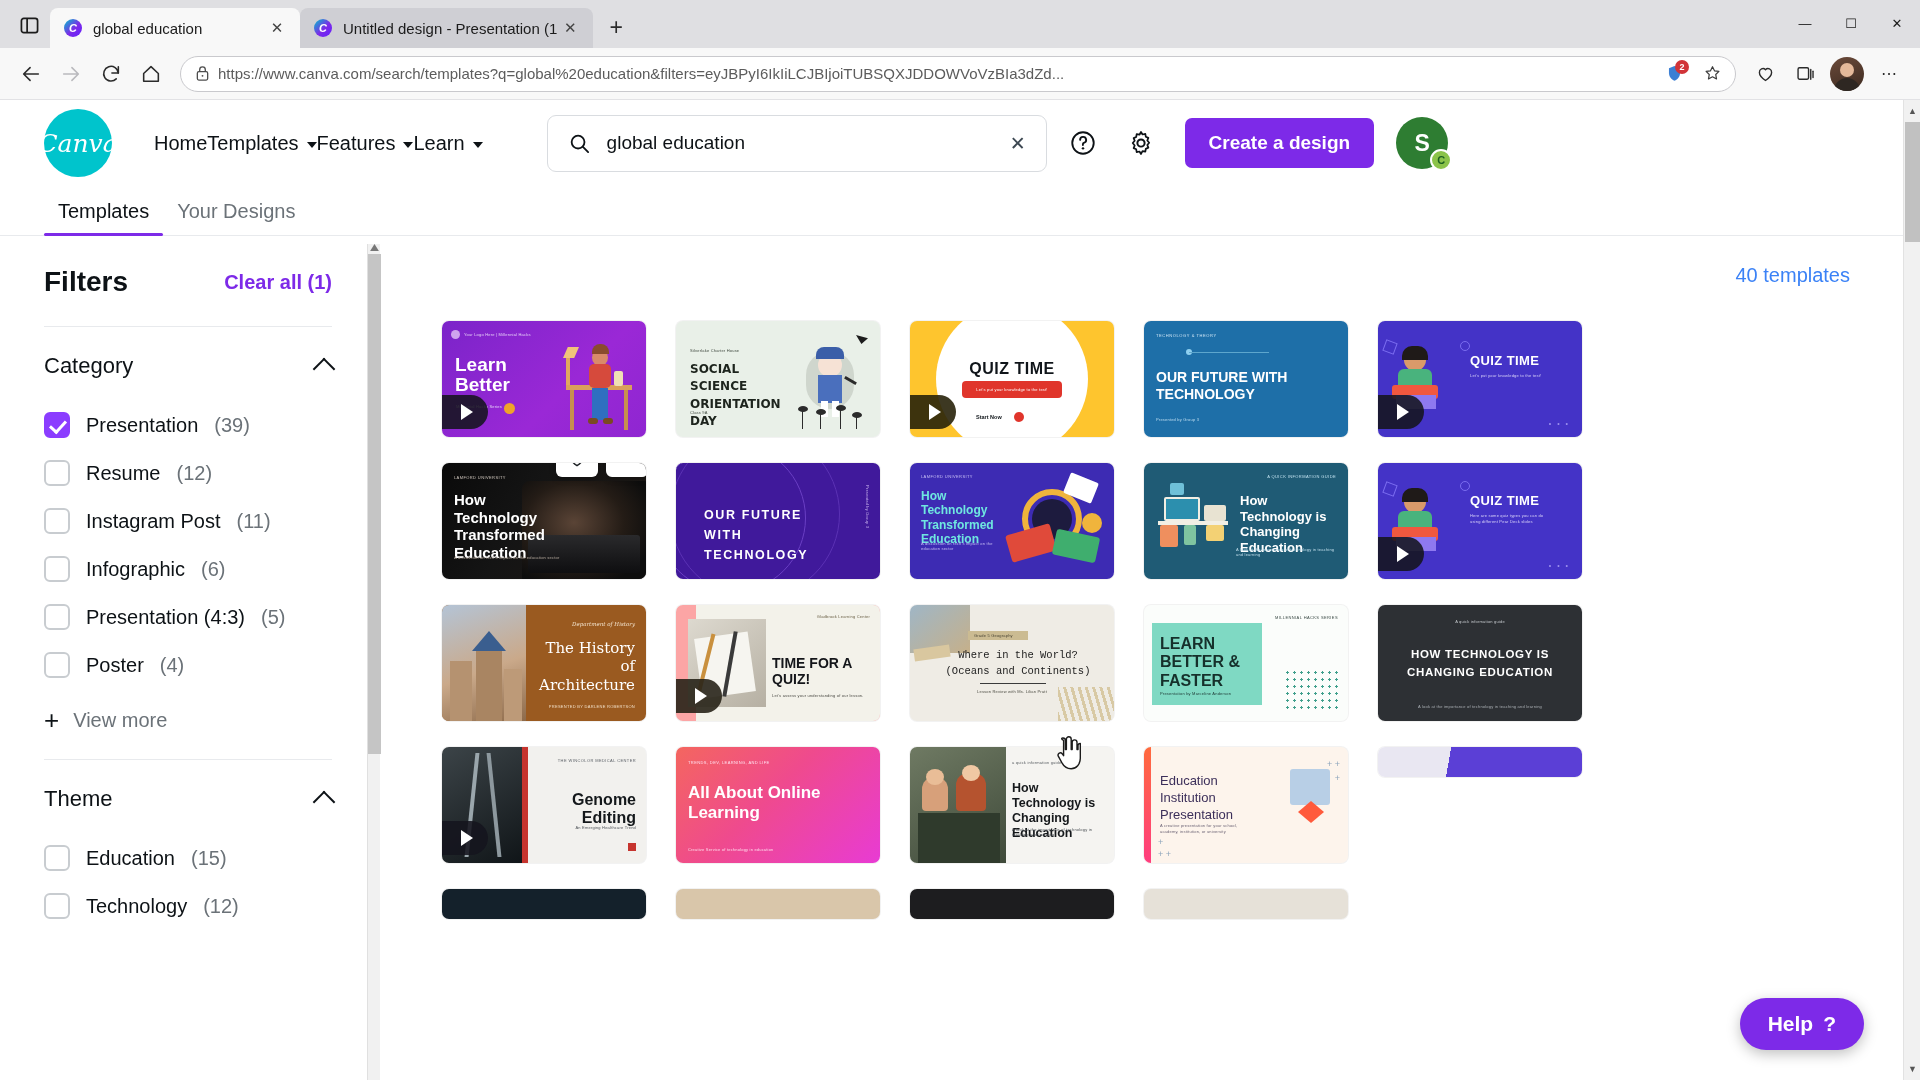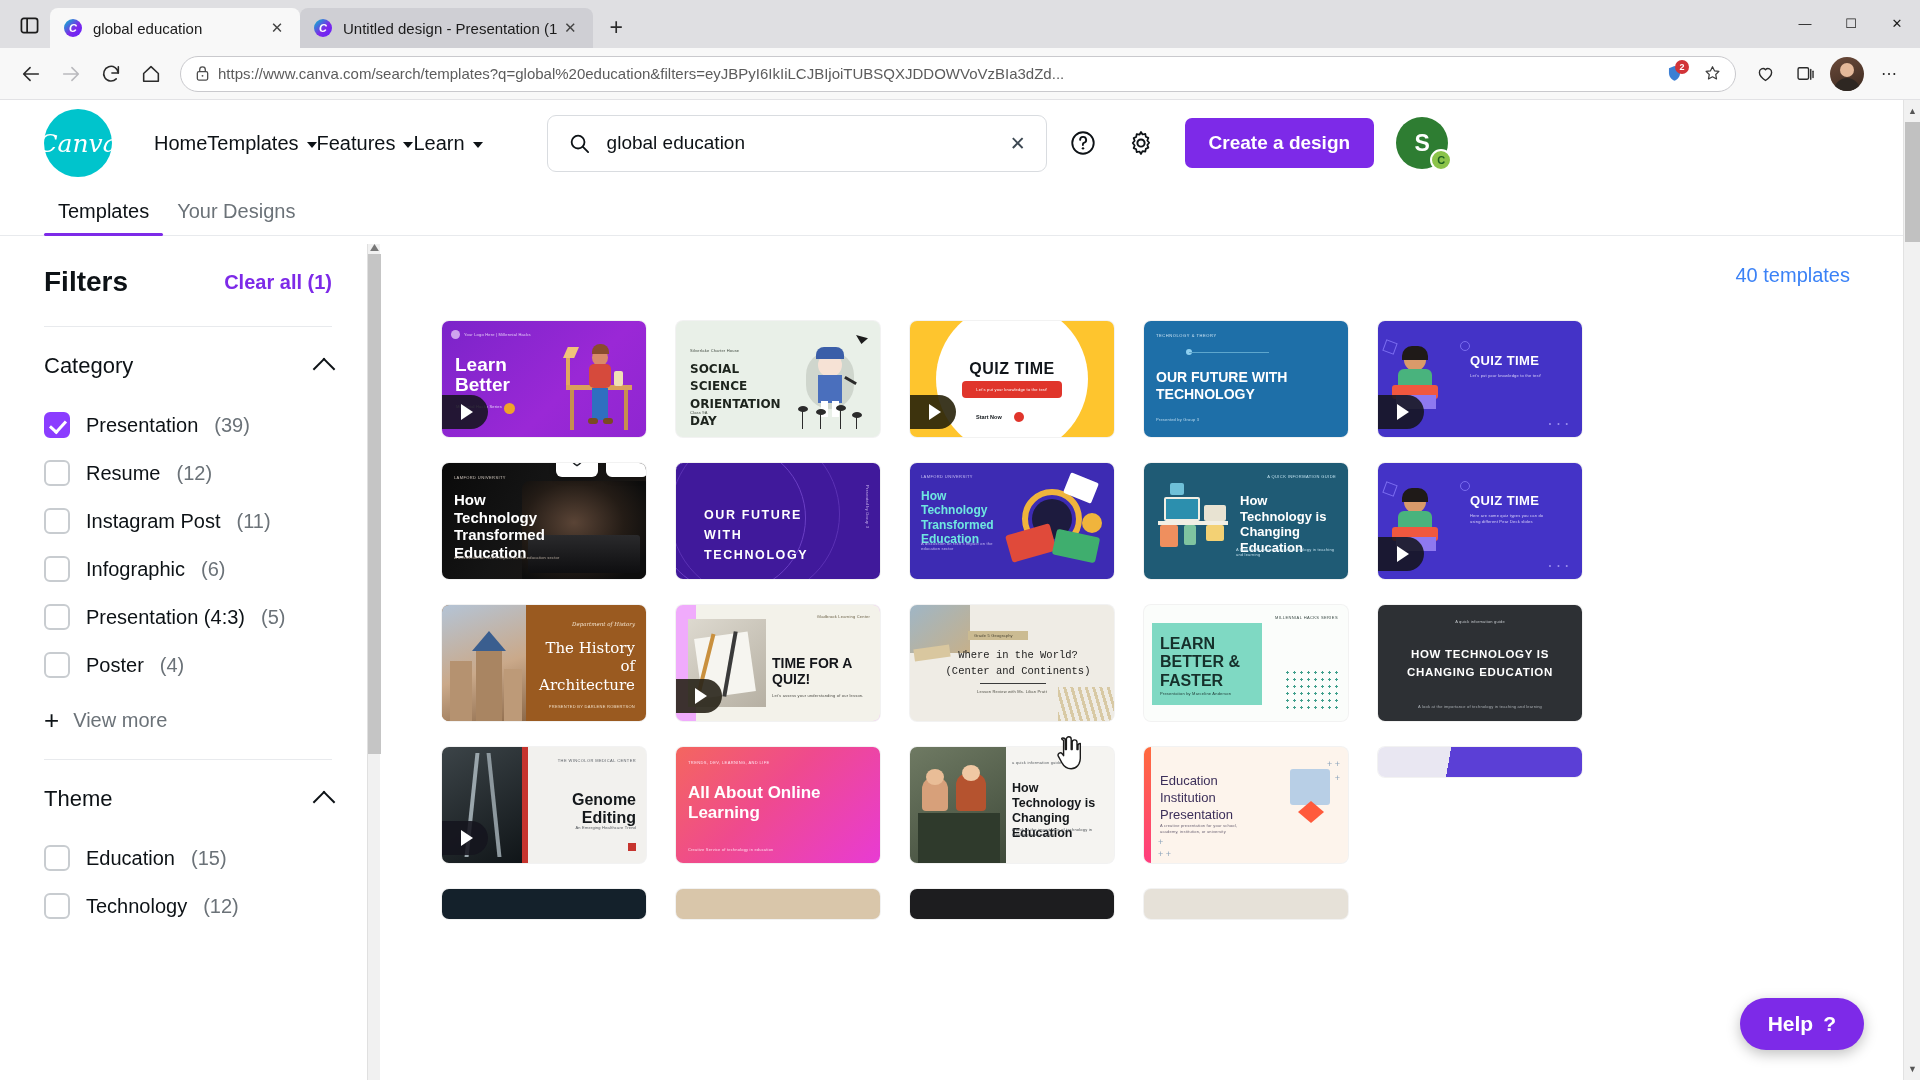--- a/index.html
+++ b/index.html
@@ -696,39 +696,39 @@
               <div style="position:absolute;left:8px;bottom:0;width:22px;height:60px;background:#b59270;"></div>
               <div style="position:absolute;left:34px;bottom:0;width:26px;height:72px;background:#a98562;"></div>
               <div style="position:absolute;left:62px;bottom:0;width:18px;height:52px;background:#bd9a78;"></div>
               <div style="position:absolute;left:30px;top:26px;width:34px;height:20px;background:#3a5e8f;clip-path:polygon(0 100%,50% 0,100% 100%);"></div>
             </div>
             <span class="c-txt ssm" style="right:11px;top:16px;color:#f3e3cd;font-family:'DejaVu Serif',serif;font-style:italic;">Department of History</span>
             <span class="c-txt" style="right:11px;top:34px;width:108px;color:#fff;font-size:15px;line-height:1.22;font-family:'DejaVu Serif',serif;text-align:right;">The History of Architecture</span>
             <span class="c-txt tiny" style="right:11px;bottom:12px;color:#f0dcc3;letter-spacing:.3px;">PRESENTED BY DARLENE ROBERTSON</span>
           </div>
 
-          <div class="card" style="background:#f0abfc;">
+          <div class="card" style="background:#fca5a5;">
             <div style="position:absolute;left:20px;top:0;width:184px;height:116px;background:#f3f2ea;"></div>
             <div style="position:absolute;left:12px;top:14px;width:78px;height:88px;background:linear-gradient(140deg,#ddd9cf,#b6b0a3);">
               <div style="position:absolute;left:10px;top:16px;width:54px;height:60px;background:#f6f5f0;transform:rotate(-8deg);"></div>
               <div style="position:absolute;left:16px;top:14px;width:4px;height:62px;background:#c9903e;transform:rotate(14deg);"></div>
               <div style="position:absolute;left:40px;top:12px;width:4px;height:66px;background:#3a3a3a;transform:rotate(10deg);"></div>
             </div>
             <span class="c-txt tiny" style="right:10px;top:9px;color:#6c6248;">Gladbrook Learning Center</span>
             <span class="c-txt" style="left:96px;top:50px;width:96px;color:#14161a;font-size:14px;font-weight:700;line-height:1.15;">TIME FOR A QUIZ!</span>
             <span class="c-txt tiny" style="left:96px;top:88px;width:100px;color:#4a4a44;">Let's assess your understanding of our lesson.</span>
             <div class="play-badge" style="background:rgba(40,36,24,0.9);"></div>
           </div>
 
           <div class="card" style="background:#efece5;">
             <div style="position:absolute;left:0;top:0;width:60px;height:48px;background:linear-gradient(140deg,#9fb6c6,#c6b08a);"></div>
             <div style="position:absolute;left:4px;top:42px;width:36px;height:12px;background:#d9c79f;transform:rotate(-8deg);"></div>
             <div style="position:absolute;left:58px;top:26px;width:60px;height:9px;background:#cbbb92;"></div>
             <span class="c-txt tiny" style="left:64px;top:28px;color:#4a4535;">Grade 5 Geography</span>
-            <span class="c-txt" style="left:28px;top:42px;width:160px;color:#1d1d1d;font-size:10.5px;font-family:'Liberation Mono',monospace;line-height:1.55;text-align:center;">Where in the World? (Center and Continents)</span>
+            <span class="c-txt" style="left:28px;top:42px;width:160px;color:#1d1d1d;font-size:10.5px;font-family:'Liberation Mono',monospace;line-height:1.55;text-align:center;">Where in the World? (Oceans and Continents)</span>
             <div style="position:absolute;left:70px;top:78px;width:66px;height:1px;background:#3a3a3a;"></div>
             <span class="c-txt tiny" style="left:0;right:0;top:84px;text-align:center;color:#4b4b42;">Lesson Review with Ms. Lilian Pratt</span>
             <div style="position:absolute;right:0;bottom:0;width:56px;height:34px;background:repeating-linear-gradient(74deg,#d8c9a4 0 3px,#efece5 3px 7px);"></div>
           </div>
 
           <div class="card" style="background:#fbfdfb;">
             <div style="position:absolute;left:8px;top:18px;width:110px;height:82px;background:#7fd9c3;"></div>
             <span class="c-txt tiny" style="right:10px;top:10px;color:#3b4a46;letter-spacing:.4px;">MILLENNIAL HACKS SERIES</span>
             <span class="c-txt" style="left:16px;top:30px;width:100px;color:#16302b;font-size:16px;font-weight:700;line-height:1.15;">LEARN BETTER &amp; FASTER</span>
             <span class="c-txt tiny" style="left:16px;top:86px;color:#1f3b36;">Presentation by Marceline Anderson</span>

